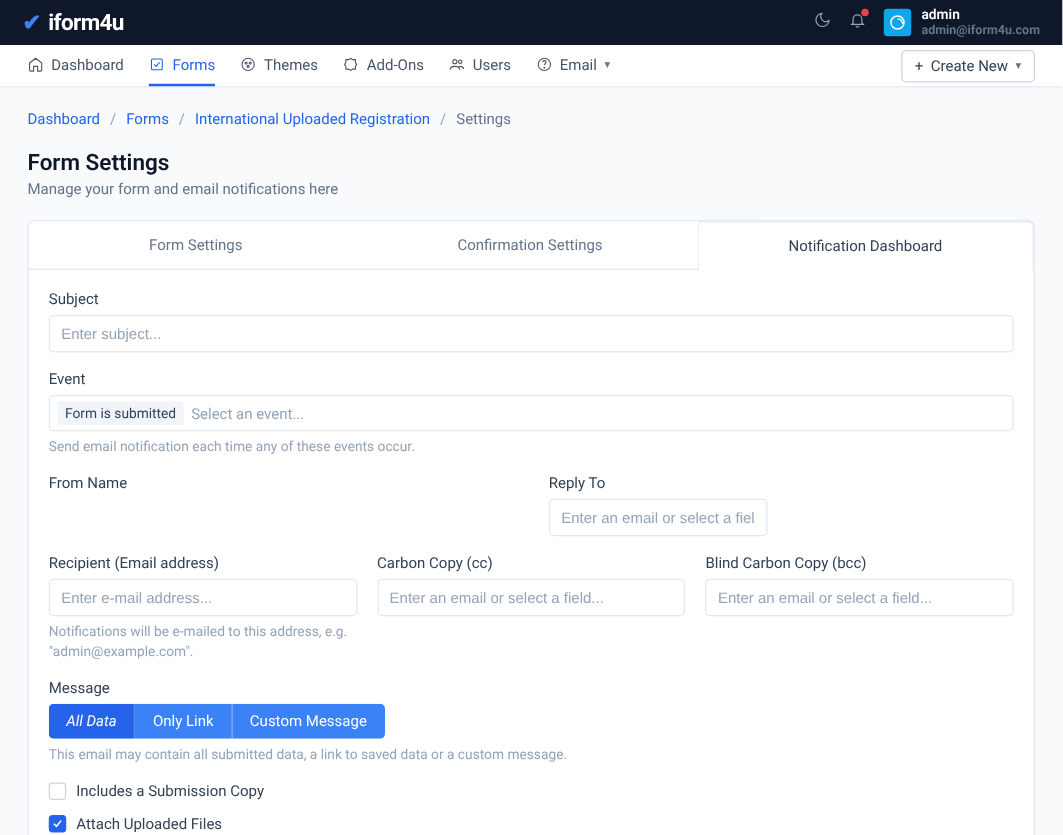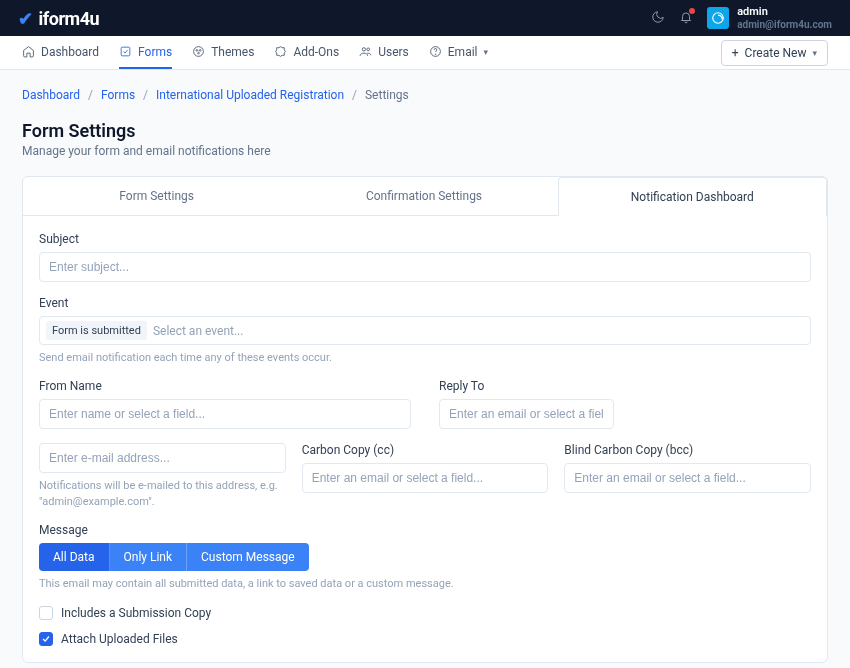--- a/index.html
+++ b/index.html
@@ -53,21 +53,21 @@
   .tag { background: #f1f5f9; color: #334155; font-size: 11px; padding: 3px 6px; border-radius: 3px; }
   .tag-ph { color: #94a3b8; font-size: 12px; flex: 1; }
   .row { display: flex; gap: 28px; }
   .col-half { flex: 1; }
   .row4 { display: flex; gap: 16px; }
   .row4 > * { flex: 1; }
 
   .btn-group-msg { display: flex; border-radius: 4px; overflow: hidden; width: fit-content; }
   .btn-seg { padding: 7px 14px; font-size: 12px; color: #fff; background: #3b82f6; cursor: pointer; border-right: 1px solid rgba(255,255,255,0.25); }
   .btn-seg:last-child { border-right: none; }
-  .btn-seg.active { background: #2563eb; }
+  .btn-seg.active { background: #2563eb; font-style: italic; }
 
   .chk-row { display: flex; align-items: center; gap: 8px; margin-top: 12px; font-size: 12px; color: #334155; }
   .chk { width: 14px; height: 14px; border: 1px solid #cbd5e1; border-radius: 3px; display: flex; align-items: center; justify-content: center; background: #fff; }
   .chk.checked { background: #2563eb; border-color: #2563eb; }
   .chk.checked svg { width: 10px; height: 10px; fill: none; stroke: #fff; stroke-width: 3; }
 
   svg.ic-outline { fill: none; stroke: currentColor; stroke-width: 1.6; }
 </style>
 </head>
 <body>
@@ -192,32 +192,32 @@
         <div class="tag-input">
           <span class="tag">Form is submitted</span>
           <span class="tag-ph">Select an event...</span>
         </div>
         <div class="help">Send email notification each time any of these events occur.</div>
       </div>
 
       <div class="row">
         <div class="col-half fld">
           <label class="lbl">From Name</label>
-          <input class="input" placeholder="Enter name or select a field..." style="">
         </div>
         <div class="col-half">
           <div class="fld" style="width:47%;">
             <label class="lbl">Reply To</label>
             <input class="input" placeholder="Enter an email or select a field..." style="">
           </div>
         </div>
       </div>
 
       <div class="row4">
         <div class="fld">
+          <label class="lbl">Recipient (Email address)</label>
           <input class="input" placeholder="Enter e-mail address..." style="">
           <div class="help">Notifications will be e-mailed to this address, e.g. "admin@example.com".</div>
         </div>
         <div class="fld">
           <label class="lbl">Carbon Copy (cc)</label>
           <input class="input" placeholder="Enter an email or select a field..." style="">
         </div>
         <div class="fld">
           <label class="lbl">Blind Carbon Copy (bcc)</label>
           <input class="input" placeholder="Enter an email or select a field..." style="">

